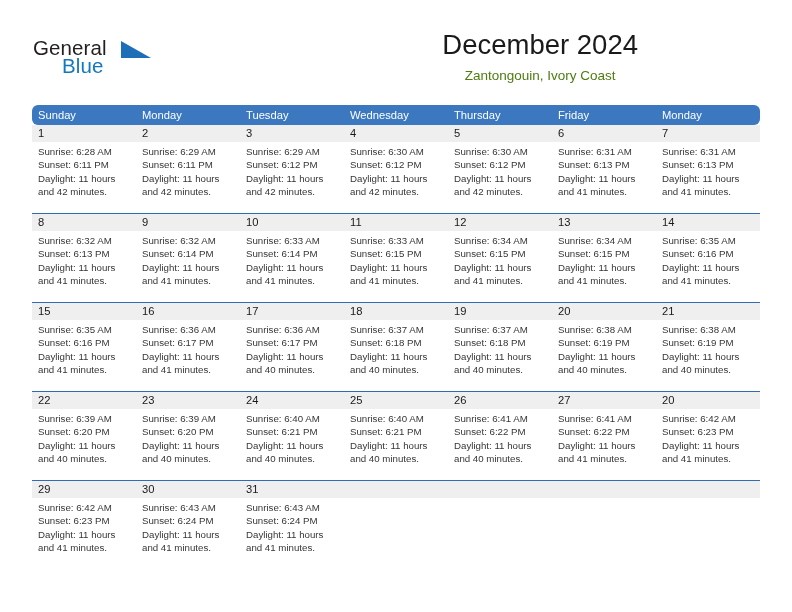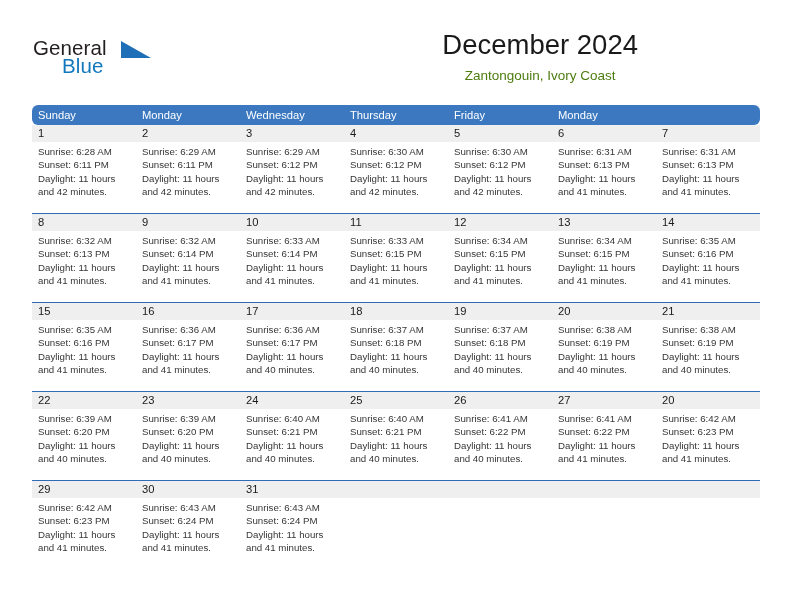--- a/index.html
+++ b/index.html
@@ -173,20 +173,21 @@
       <div class="cal-subtitle">Zantongouin, Ivory Coast</div>
     </div>
 
   </div>
 
   <div class="calendar">
 
     <div class="cal-head">
       <div class="hcell">Sunday</div>
       <div class="hcell">Monday</div>
+      <div class="hcell">Tuesday</div>
       <div class="hcell">Wednesday</div>
       <div class="hcell">Thursday</div>
       <div class="hcell">Friday</div>
       <div class="hcell">Monday</div>
     </div>
 
     <div class="week first">
 
       <div class="numrow">
         <div class="ncell">1</div>

